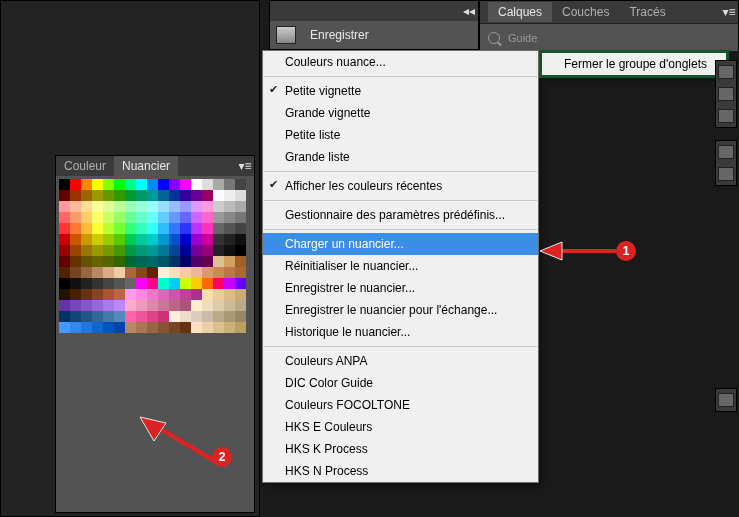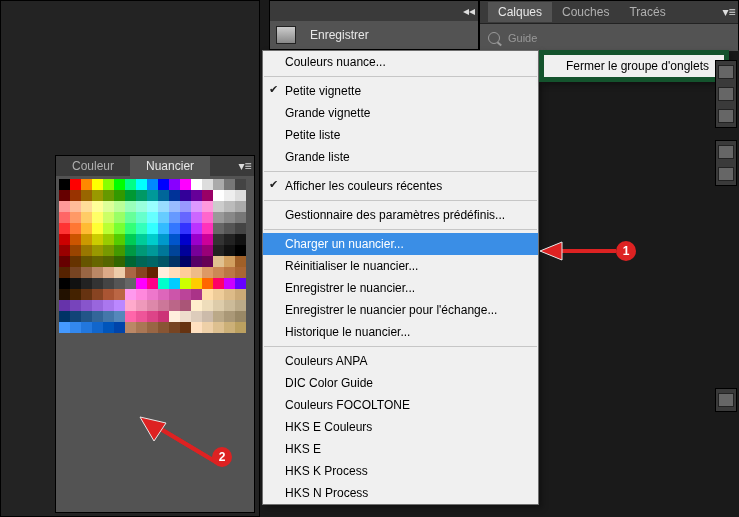--- a/index.html
+++ b/index.html
@@ -4,21 +4,21 @@
 <style>
   * { margin:0; padding:0; box-sizing:border-box; }
   body { font-family: "Segoe UI", Tahoma, sans-serif; font-size:12px; background:#1a1a1a; width:739px; height:517px; overflow:hidden; position:relative; color:#e0e0e0; }
 
   
   .canvas-area { position:absolute; left:0; top:0; width:260px; height:517px; background:#232323; border:1px solid #000; }
 
   
   .swatches-panel { position:absolute; left:55px; top:155px; width:200px; height:358px; background:#535353; border:1px solid #000; }
   .swatches-tabs { display:flex; align-items:center; height:20px; background:#3a3a3a; }
-  .tab { padding:3px 16px; color:#b0b0b0; cursor:default; }
+  .tab { padding:3px 8px; color:#b0b0b0; cursor:default; }
   .tab.active { background:#535353; color:#e8e8e8; }
   .tab-gap { flex:1; }
   .panel-menu-btn { width:18px; text-align:center; color:#ddd; }
 
   .swatch-grid { padding:3px; display:flex; flex-wrap:wrap; width:200px; }
   .sw { width:11px; height:11px; margin:0; }
 
   
   .history-panel { position:absolute; left:269px; top:0; width:210px; height:50px; background:#535353; border:1px solid #000; }
   .history-header { height:20px; background:#3a3a3a; display:flex; align-items:center; }
@@ -36,21 +36,21 @@
   .search-ico:after { content:""; position:absolute; width:5px;height:1.5px;background:#999; bottom:-2px; right:-3px; transform:rotate(40deg);}
 
   
   .context-menu { position:absolute; left:262px; top:50px; width:277px; background:#f0f0f0; border:1px solid #6f6f6f; box-shadow:3px 3px 6px rgba(0,0,0,0.35); color:#000; }
   .menu-item { padding:4px 22px; white-space:nowrap; font-size:12px; position:relative; }
   .menu-item.highlight { background:#3a8ee6; color:#fff; }
   .menu-sep { border-top:1px solid #c6c6c6; margin:3px 1px; }
   .menu-check::before { content:"✔"; position:absolute; left:6px; top:3px; font-size:11px; color:#222; }
 
   
-  .side-menu { position:absolute; left:539px; top:50px; width:190px; background:#f0f0f0; border:5px solid #14532d; box-shadow:3px 3px 6px rgba(0,0,0,0.35); color:#000; }
+  .side-menu { position:absolute; left:539px; top:50px; width:190px; background:#f0f0f0; border:3px solid #14532d; box-shadow:3px 3px 6px rgba(0,0,0,0.35); color:#000; }
 
   
   .dock-right { position:absolute; right:2px; top:60px; width:22px; display:flex; flex-direction:column; gap:12px; }
   .dock-group { background:#3a3a3a; border:1px solid #000; padding:4px 2px; display:flex; flex-direction:column; align-items:center; gap:8px; }
   .dock-ico { width:16px; height:14px; background:#666; border:1px solid #222; }
 
   
   .arrow1 { position:absolute; left:540px; top:238px; pointer-events:none; }
   .arrow2 { position:absolute; left:140px; top:417px; pointer-events:none; }
   .badge { width:20px; height:20px; border-radius:50%; background:#d22; color:#fff; display:flex; align-items:center; justify-content:center; font-weight:bold; font-size:12px; position:absolute; }
@@ -357,21 +357,20 @@
   <div class="menu-item">Réinitialiser le nuancier...</div>
   <div class="menu-item">Enregistrer le nuancier...</div>
   <div class="menu-item">Enregistrer le nuancier pour l'échange...</div>
   <div class="menu-item">Historique le nuancier...</div>
   <div class="menu-sep"></div>
   <div id="preset-list">
       <div class="menu-item">Couleurs ANPA</div>
       <div class="menu-item">DIC Color Guide</div>
       <div class="menu-item">Couleurs FOCOLTONE</div>
       <div class="menu-item">HKS E Couleurs</div>
-      <div class="menu-item">HKS E</div>
       <div class="menu-item">HKS K Process</div>
       <div class="menu-item">HKS N Process</div>
     </div>
 </div>
 
 <div class="side-menu">
   <div class="menu-item">Fermer le groupe d'onglets</div>
 </div>
 
 <div class="dock-right">

